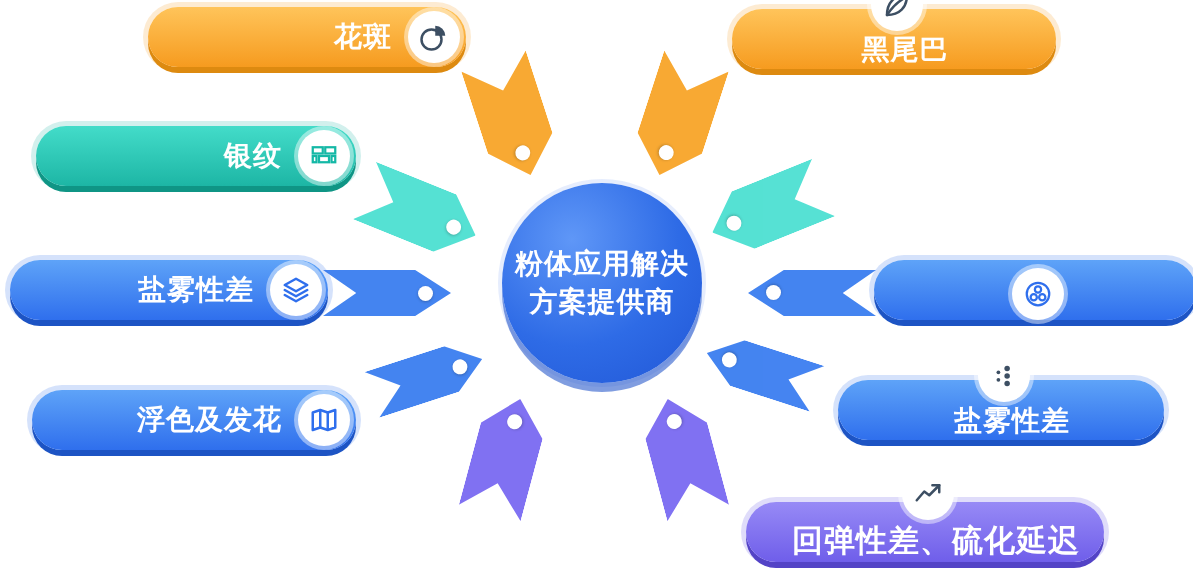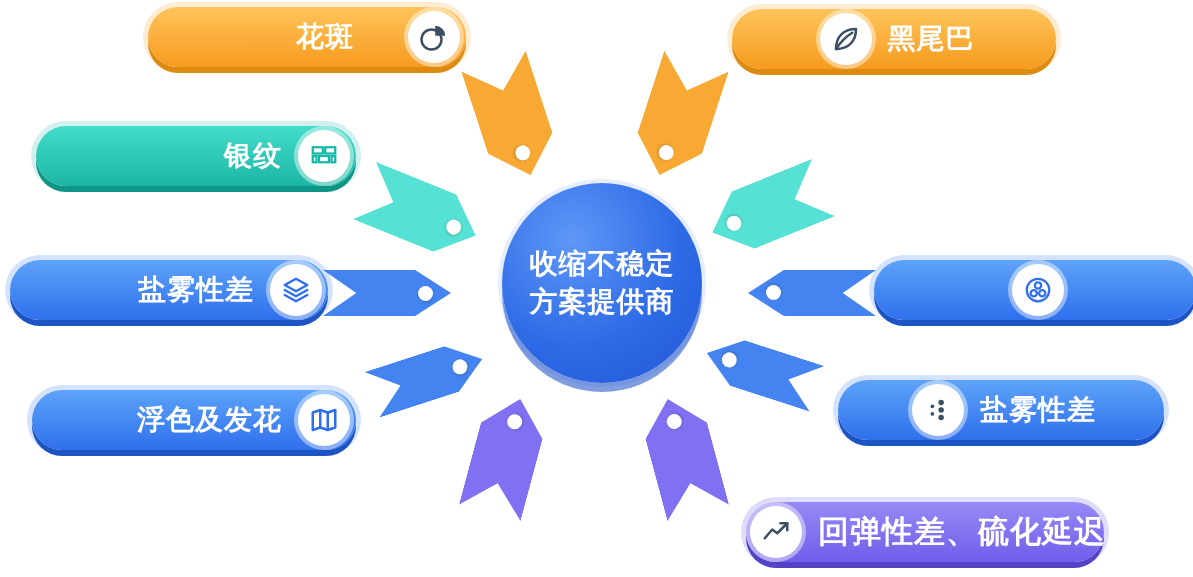--- a/index.html
+++ b/index.html
@@ -12,21 +12,21 @@
   .teal  {--g1:#43dcc9;--g2:#1db6a5;--rim:#0f9585;--halo:rgba(29,182,165,.20);}
   .blue  {--g1:#5ea3f8;--g2:#2f6fed;--rim:#1d54c4;--halo:rgba(47,111,237,.20);}
   .purple{--g1:#978af6;--g2:#6f5eea;--rim:#5343c6;--halo:rgba(111,94,234,.22);}
 
   
   .pill{position:absolute;height:60px;border-radius:999px;z-index:3;
         background:linear-gradient(180deg,var(--g1),var(--g2));
         box-shadow:0 6px 0 var(--rim),0 0 0 5px var(--halo);
         display:flex;align-items:center;}
   .pill.left {justify-content:flex-end;padding-right:6px;}
-  .pill.right{justify-content:center;padding-left:6px;}
+  .pill.right{justify-content:flex-end;padding-left:6px;flex-direction:column;}
   .pill-label{color:#fff;font-weight:700;font-size:28px;letter-spacing:1px;white-space:nowrap;}
   .pill.left  .pill-label{margin-right:16px;}
   .pill.right .pill-label{margin-left:16px;}
   .pill.small .pill-label{font-size:31px;}
   .icon-circle{flex:none;width:52px;height:52px;border-radius:50%;background:#fff;
         display:flex;align-items:center;justify-content:center;
         box-shadow:0 0 0 4px rgba(255,255,255,.45);}
   .icon-circle svg{width:30px;height:30px;}
 
   
@@ -76,25 +76,25 @@
       <span class="dot"></span>
     </div>
   <div class="arrow purple" style="left:446px;top:424px;width:118px;height:64px;transform:rotate(-75deg);">
       <span class="dot"></span>
     </div>
   <div class="arrow purple" style="left:624px;top:424px;width:118px;height:64px;transform:rotate(255deg);">
       <span class="dot"></span>
     </div>
 
   <div class="center-circle">
-    <span class="center-line">收缩不稳定</span>
+    <span class="center-line">粉体应用解决</span>
     <span class="center-line">方案提供商</span>
   </div>
 
-  <div class="pill left orange" style="left:148px;top:7px;width:312px;gap:38px;">
+  <div class="pill left orange" style="left:148px;top:7px;width:312px;">
     <span class="pill-label">花斑</span>
     <span class="icon-circle">
       <svg viewBox="0 0 24 24" fill="none" stroke="#3d4f63" stroke-width="2" stroke-linejoin="round">
         <circle cx="10" cy="14" r="8"></circle>
         <path d="M13 3 a8 8 0 0 1 8 8 l-8 0 z" fill="#3d4f63" stroke="none"></path>
       </svg>
     </span>
   </div>
 
   <div class="pill left teal" style="left:36px;top:126px;width:314px;">

